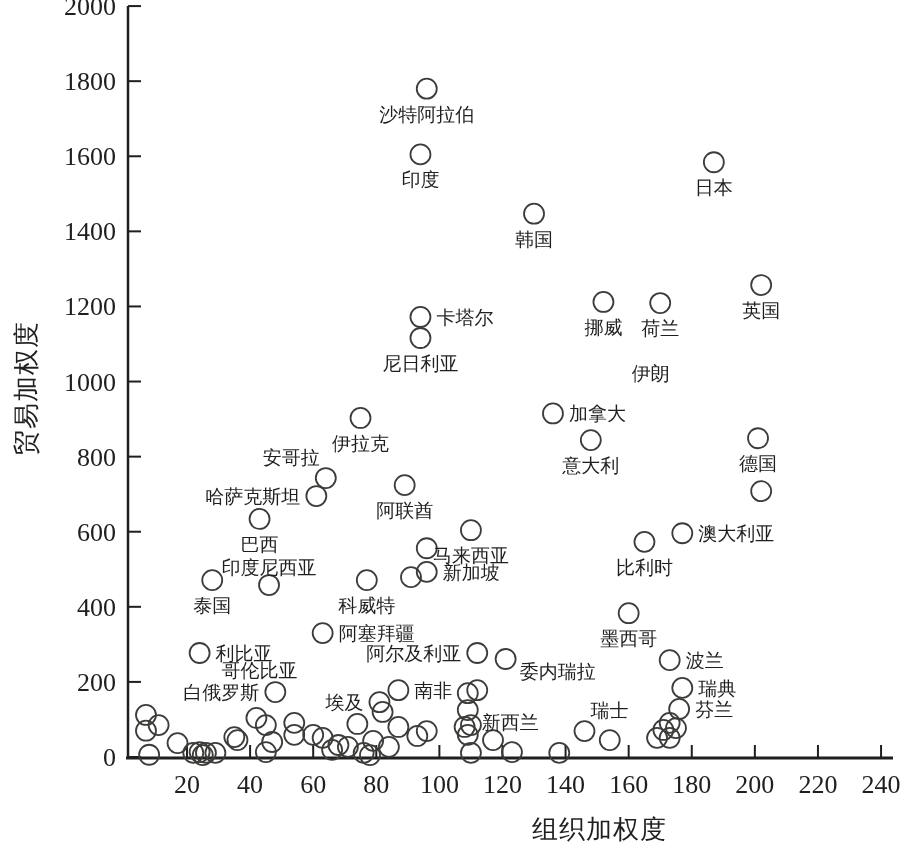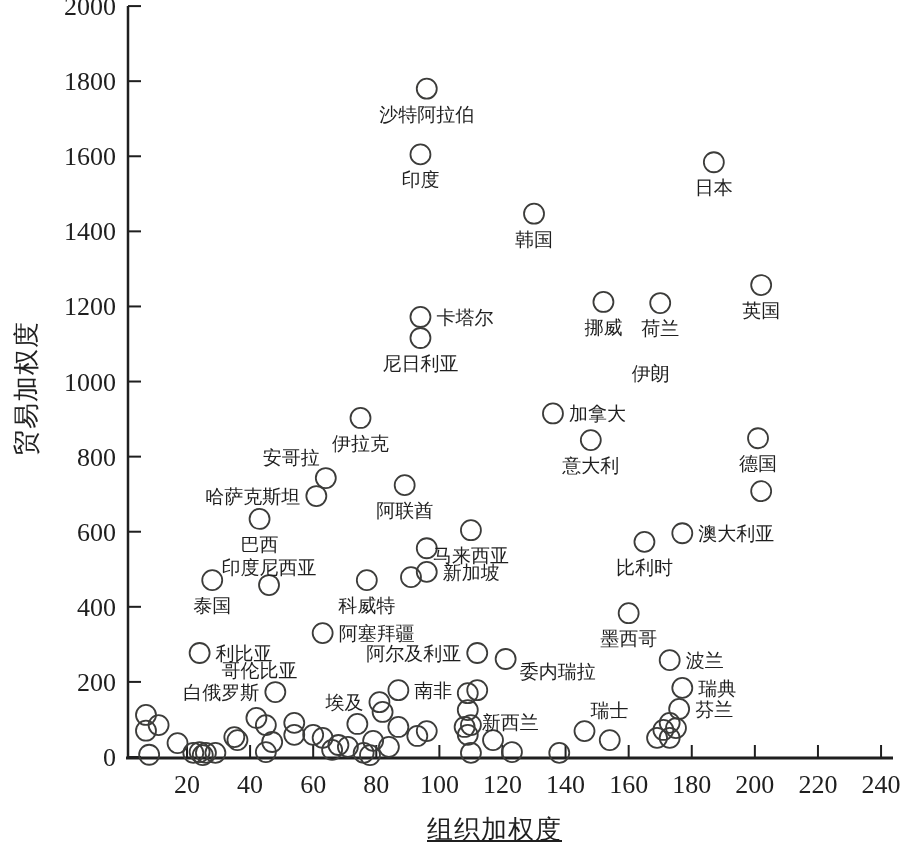--- a/index.html
+++ b/index.html
@@ -6,21 +6,21 @@
   .figure{
     position:relative;
     width:900px;height:851px;
     background:#ffffff;
     font-family:"Liberation Serif","DejaVu Serif",serif;
     overflow:hidden;
   }
   svg{position:absolute;left:0;top:0;}
   .axis-title-x{
     position:absolute;left:427px;top:812px;width:240px;
-    text-align:left;font-size:26px;color:#1f1f1f;letter-spacing:1px;text-decoration:underline;
+    text-align:right;font-size:26px;color:#1f1f1f;letter-spacing:1px;
   }
   .axis-title-y{
     position:absolute;left:-64px;top:371px;width:180px;
     text-align:center;font-size:26px;color:#1f1f1f;letter-spacing:1px;
     transform:rotate(-90deg);transform-origin:center center;
   }
 </style>
 </head>
 <body>
 

